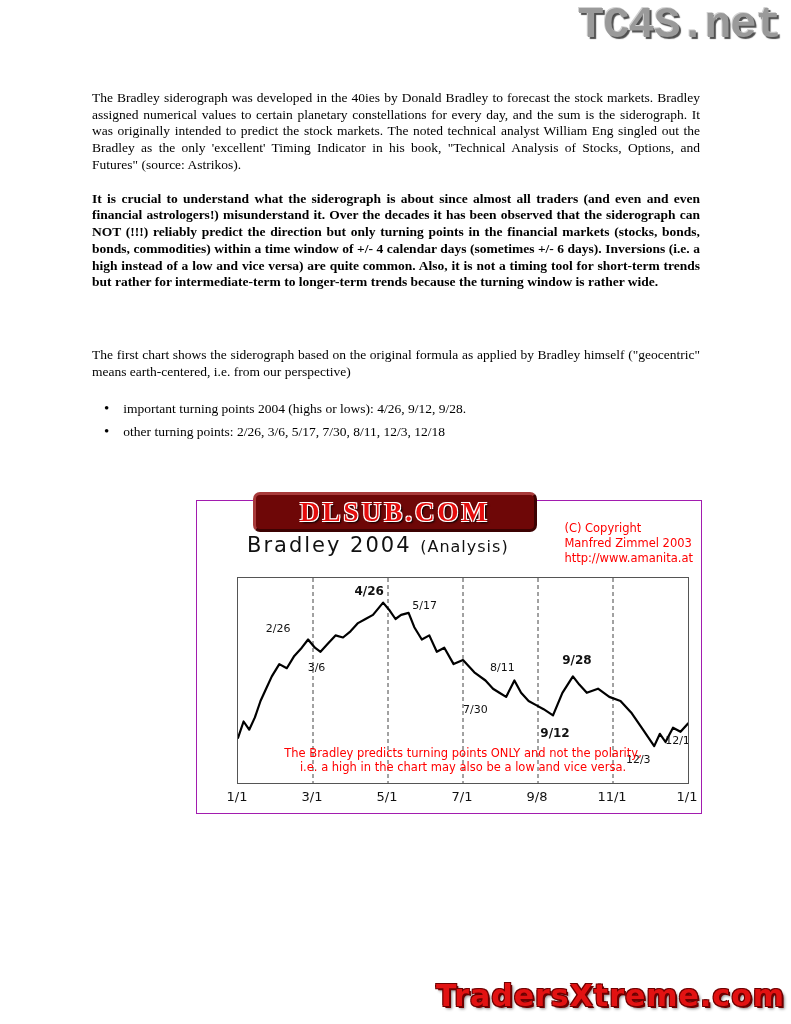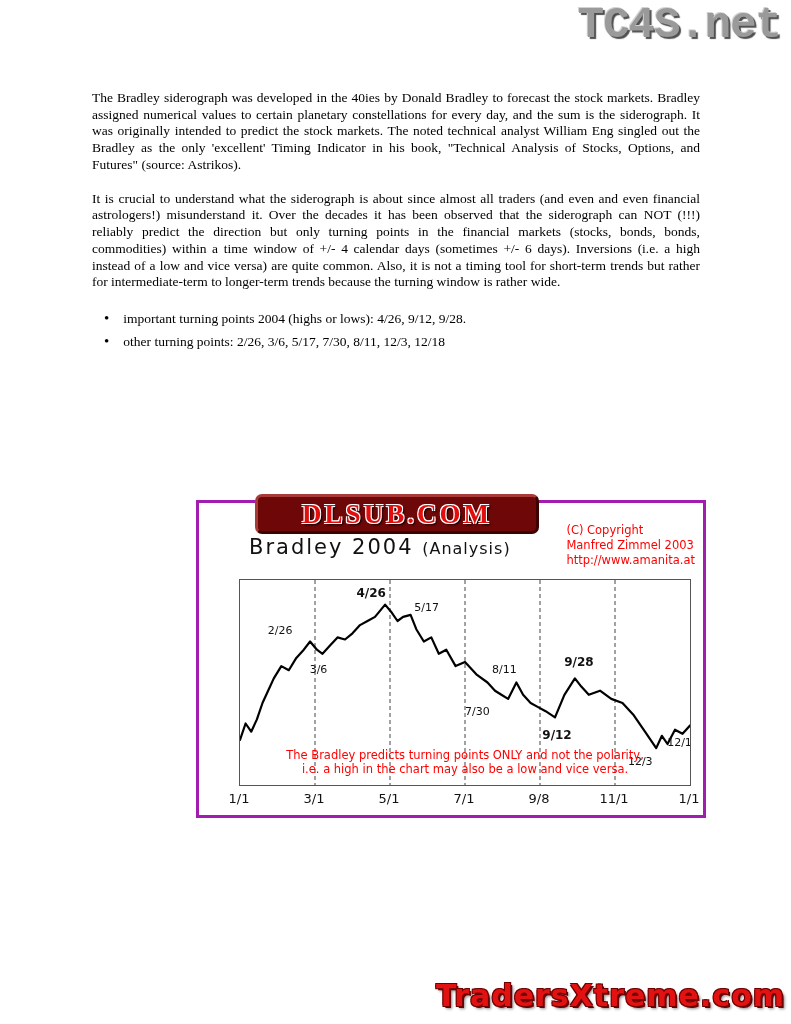--- a/index.html
+++ b/index.html
@@ -11,29 +11,29 @@
         font-family:Liberation Mono, monospace;
         font-weight:bold;font-size:44px;letter-spacing:-1px;color:#9a9a9a;
         text-shadow:-1px -1px 0 #d2d2d2, 2px 2px 1px #4f4f4f;}
 
   
   .article{position:absolute;left:92px;top:90px;width:608px;}
   .article h1{font-size:26px;font-weight:bold;margin:0 0 24px 0;}
   .author{font-size:13.5px;margin:0 0 22px 0;}
   .author .who{font-weight:bold;font-style:italic;}
   .para{font-size:13.5px;line-height:1.24;text-align:justify;margin:0 0 17px 0;}
-  .para.gap-large{margin-bottom:20px;}
+  .para.gap-large{margin-bottom:56px;font-weight:bold;}
   .para.intro{margin-bottom:20px;}
   ul.points{margin:0;padding:0 0 0 12px;list-style:none;font-size:13.5px;}
   ul.points li{display:flex;align-items:baseline;margin-bottom:7px;}
   ul.points .bullet{font-size:15px;margin-right:14px;line-height:1;}
 
   
   .chart-frame{position:absolute;left:196px;top:500px;width:504px;height:312px;
-               border:3px solid #a21caf;background:#fff;
+               border:1px solid #a21caf;background:#fff;
                font-family:"DejaVu Sans","Liberation Sans",sans-serif;}
   .dlsub-banner{position:absolute;left:56px;top:-9px;width:278px;height:34px;
                 background:#6e0707;border-radius:7px;
                 border-top:3px solid #a83a3a;border-left:3px solid #a83a3a;
                 border-right:3px solid #3c0202;border-bottom:3px solid #3c0202;
                 display:flex;align-items:center;justify-content:center;}
   .dlsub-banner .txt{font-family:"Liberation Serif",serif;font-weight:bold;
                 font-size:27px;letter-spacing:3px;color:#e40d0d;
                 text-shadow:-1px -1px 0 #fff,1px -1px 0 #fff,-1px 1px 0 #fff,1px 1px 0 #fff,2px 2px 2px #000;}
   .chart-title{position:absolute;left:50px;top:32px;font-size:21px;letter-spacing:2px;color:#111;}
@@ -59,20 +59,21 @@
 
 <div class="tc4s">TC4S.net</div>
 
 <div class="article">
 
 
   <p class="para">The Bradley siderograph was developed in the 40ies by Donald Bradley to forecast the stock markets. Bradley assigned numerical values to certain planetary constellations for every day, and the sum is the siderograph. It was originally intended to predict the stock markets. The noted technical analyst William Eng singled out the Bradley as the only 'excellent' Timing Indicator in his book, "Technical Analysis of Stocks, Options, and Futures" (source: Astrikos).</p>
 
   <p class="para gap-large">It is crucial to understand what the siderograph is about since almost all traders (and even and even financial astrologers!) misunderstand it. Over the decades it has been observed that the siderograph can NOT (!!!) reliably predict the direction but only turning points in the financial markets (stocks, bonds, bonds, commodities) within a time window of +/- 4 calendar days (sometimes +/- 6 days). Inversions (i.e. a high instead of a low and vice versa) are quite common. Also, it is not a timing tool for short-term trends but rather for intermediate-term to longer-term trends because the turning window is rather wide.</p>
 
+  <p class="para intro">The first chart shows the siderograph based on the original formula as applied by Bradley himself ("geocentric" means earth-centered, i.e. from our perspective)</p>
 
   <ul class="points">
     <li>
       <span class="bullet">•</span>
       <span>important turning points 2004 (highs or lows): 4/26, 9/12, 9/28.</span>
     </li>
     <li>
       <span class="bullet">•</span>
       <span>other turning points: 2/26, 3/6, 5/17, 7/30, 8/11, 12/3, 12/18</span>
     </li>

